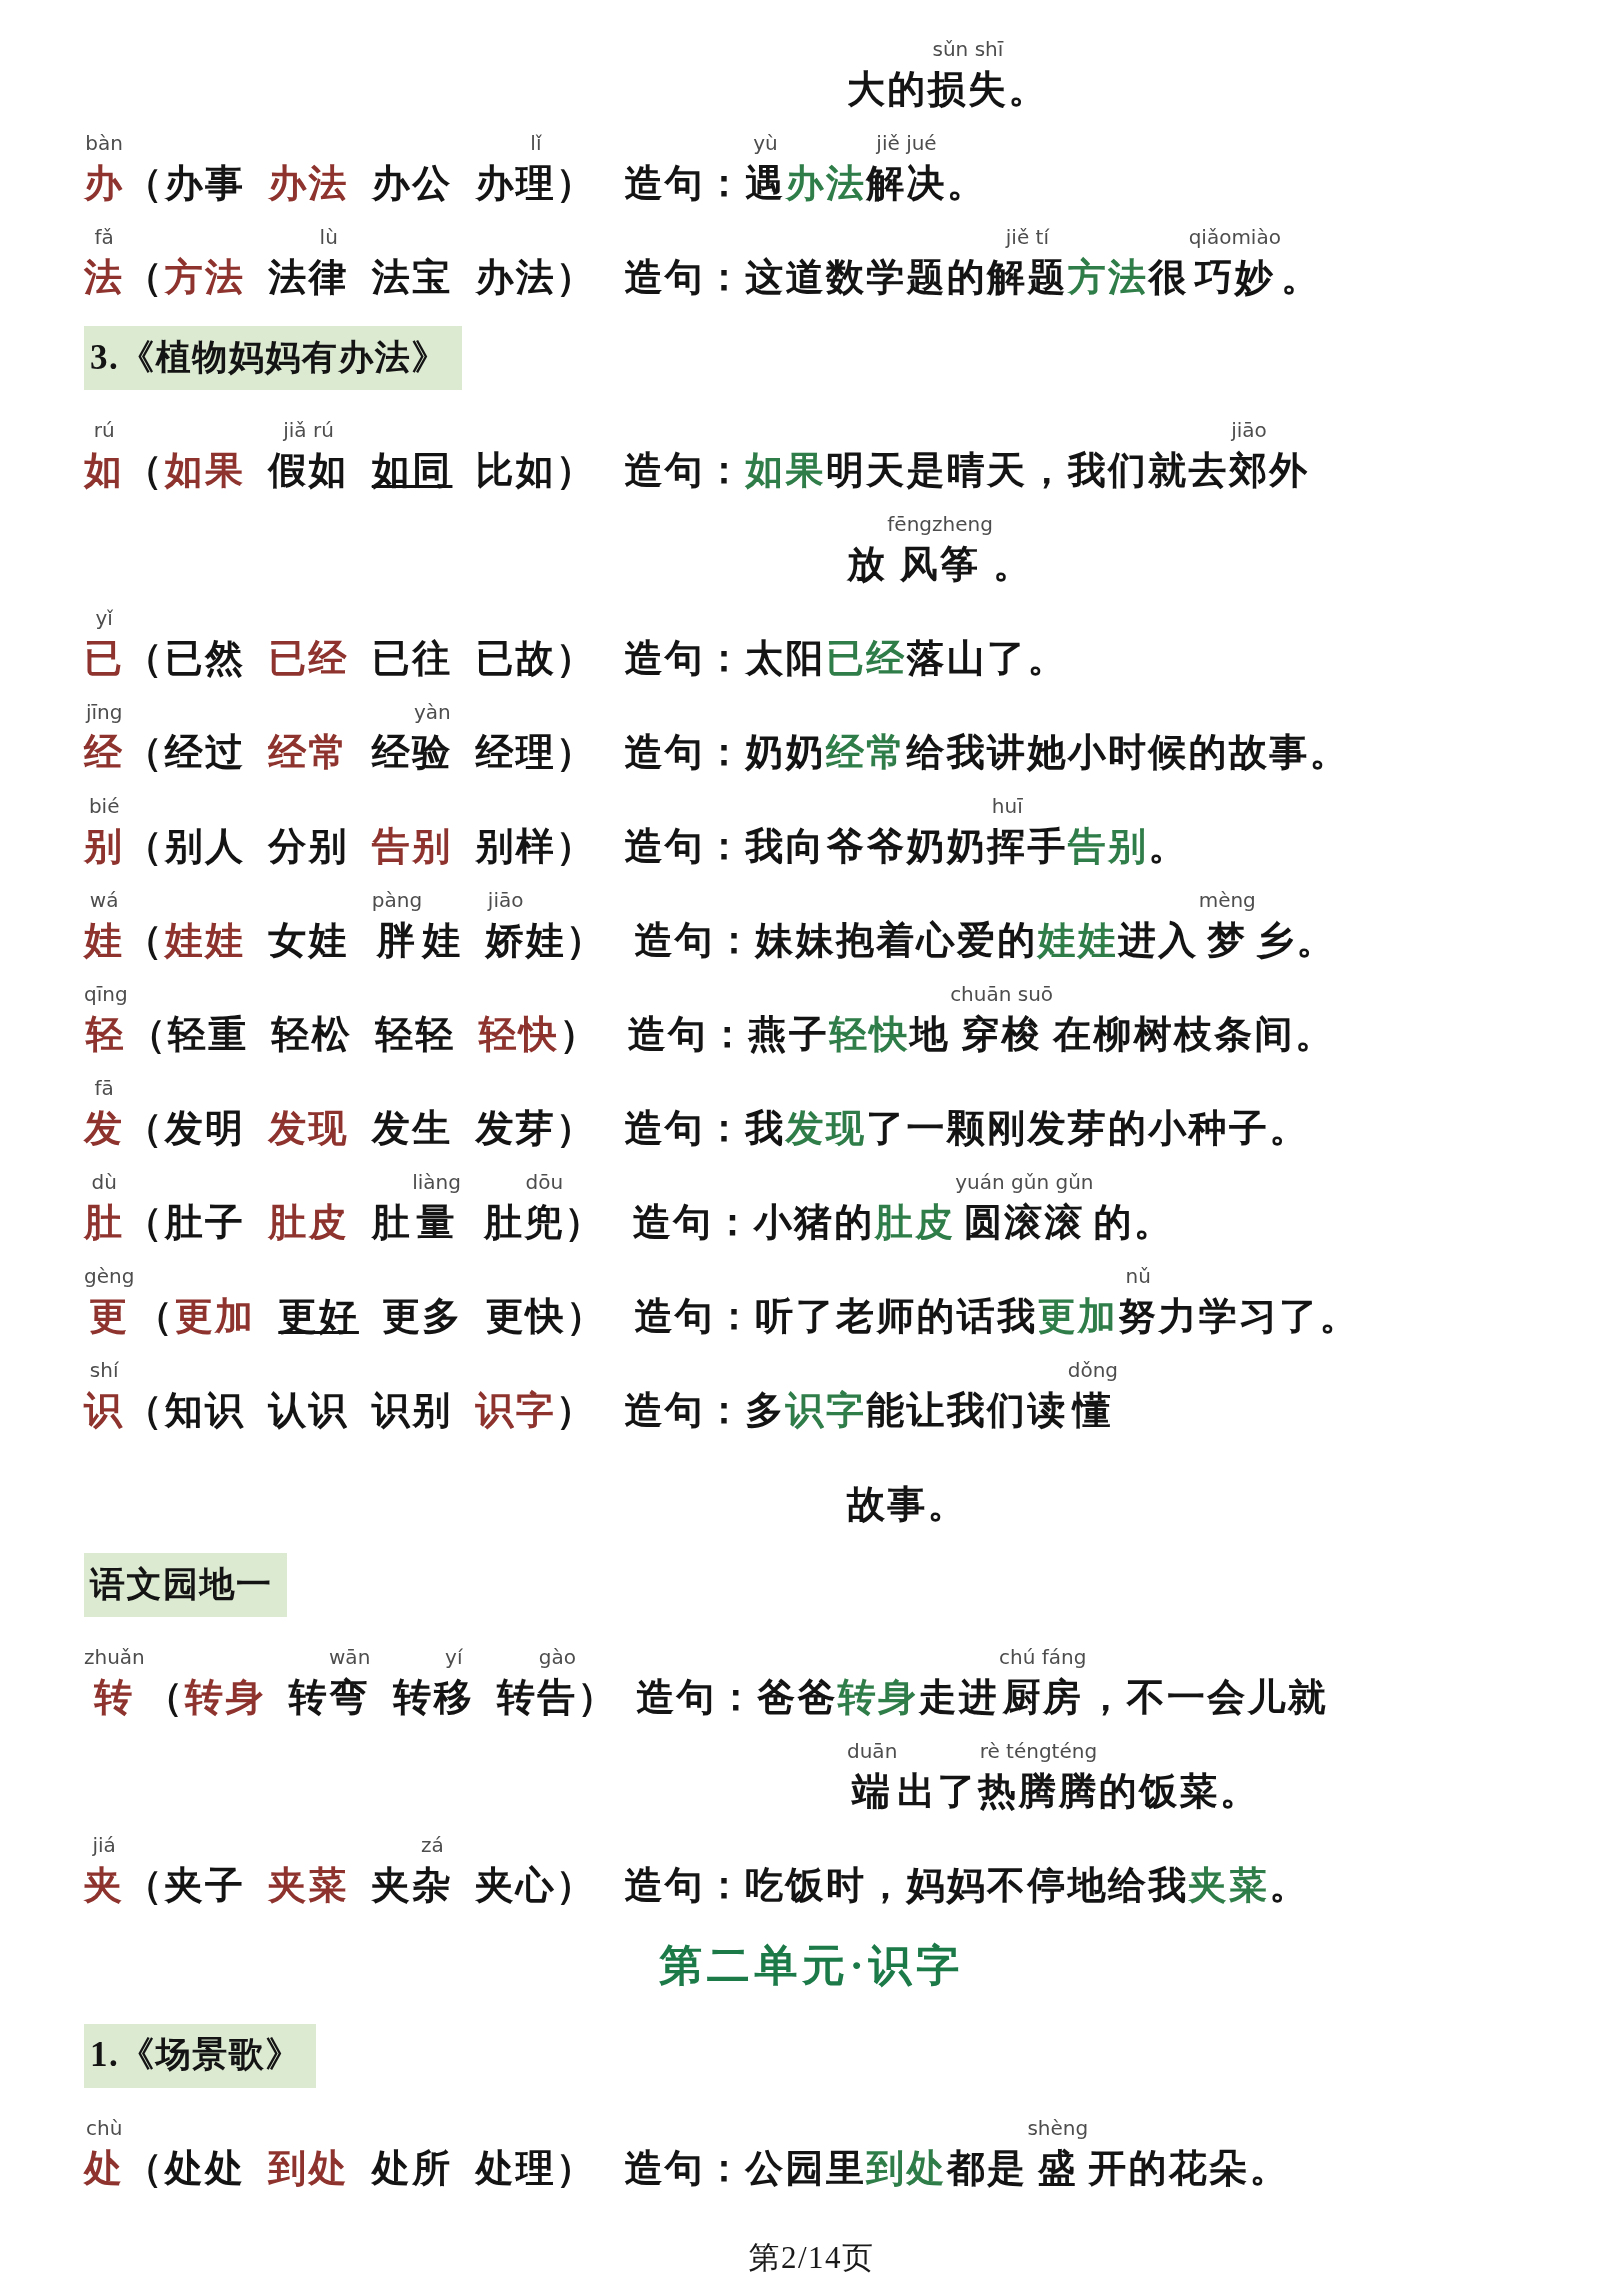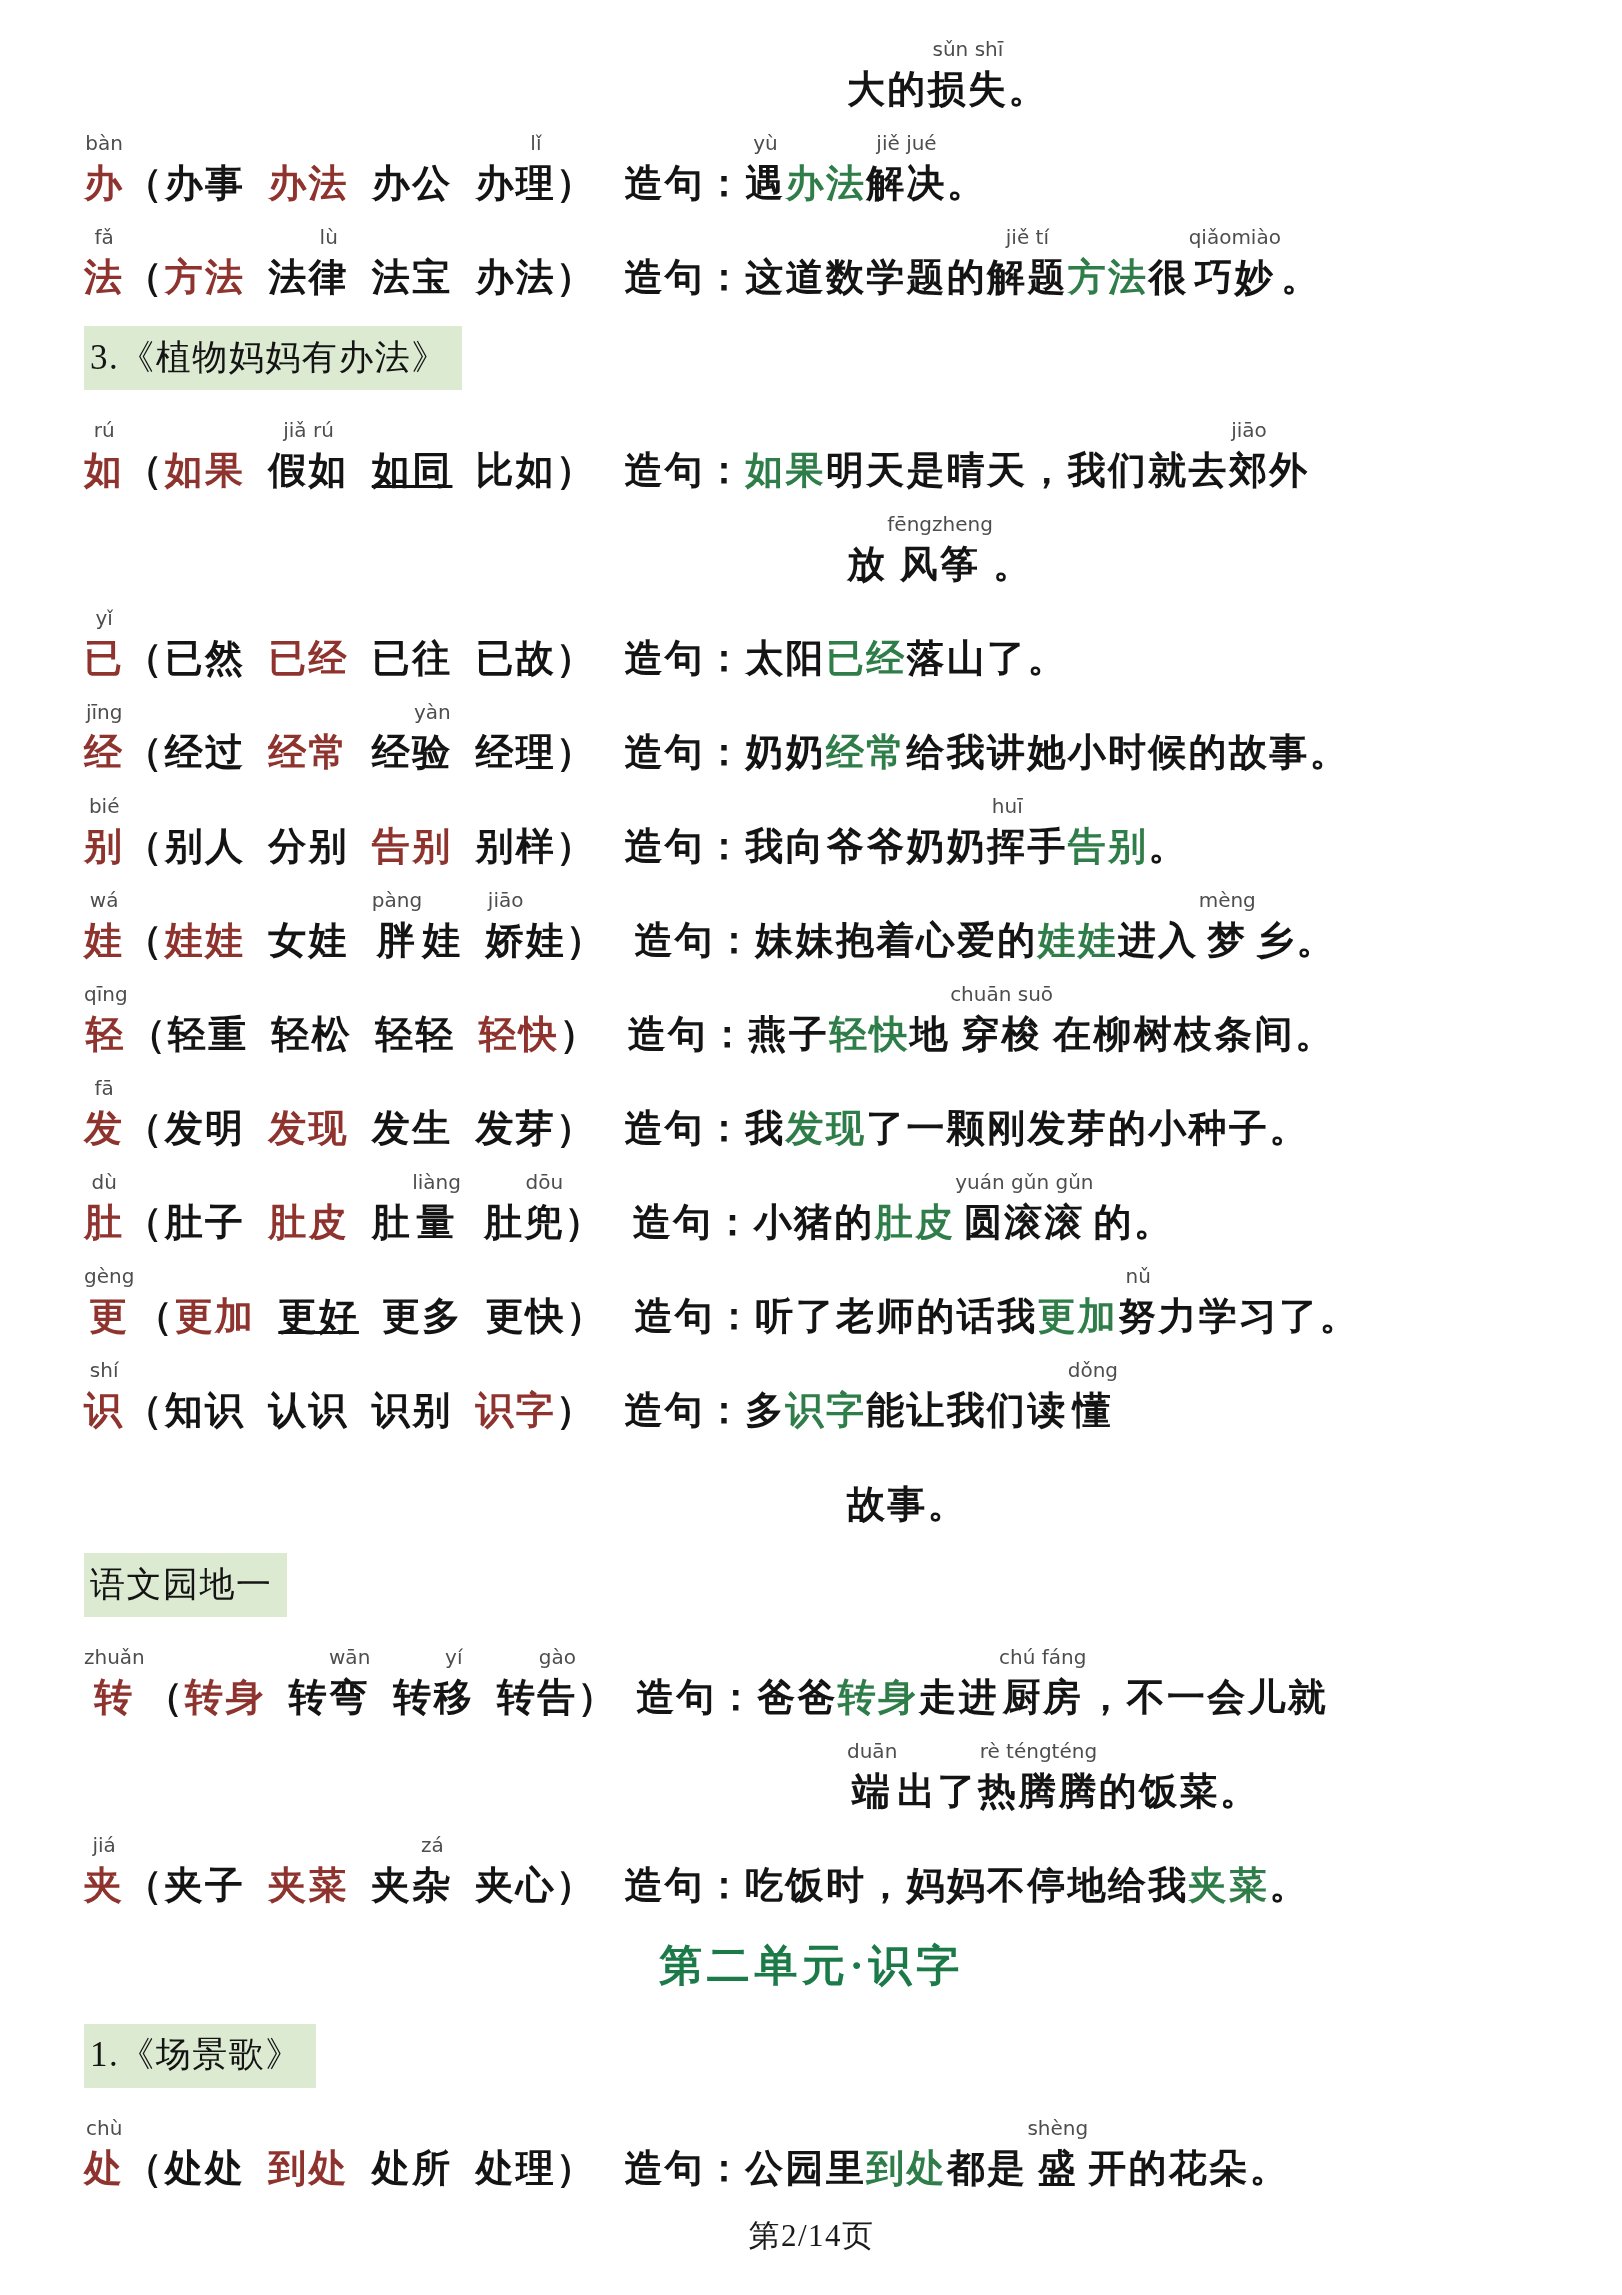--- a/index.html
+++ b/index.html
@@ -34,34 +34,34 @@
     font-weight:700;
     letter-spacing:2.3px;
     white-space:nowrap;
   }
   .c-red{color:var(--red,#8e332e);}
   .c-green{color:var(--green,#2f7d48);}
   .hline{margin:23px 0 26px 0;}
   .heading{
     display:inline-block;
     background:var(--highlight,#dcead2);
-    font-size:35px;font-weight:400;
+    font-size:35px;font-weight:700;
     padding:7.7px 14px 9.2px 6.1px;
     letter-spacing:1.5px;
   }
   .unit{
     text-align:center;
     font-size:43px;font-weight:700;
     color:var(--unit_green,#1c7a49);
     letter-spacing:4.6px;
     margin:26px 0 29px 0;
   }
   .footer{
     position:absolute;
-    left:0;bottom:38px;width:100%;
+    left:0;bottom:16px;width:100%;
     text-align:center;
     font-size:31px;
     color:#1a1a1a;
     letter-spacing:1.5px;
   }
 </style>
 </head>
 <body style="--red: #8e332e; --green: #2f7d48; --highlight: #dcead2; --unit_green: #1c7a49; --pinyin: #4d4d4d; --text: #141414;">
 
 <div id="content">

